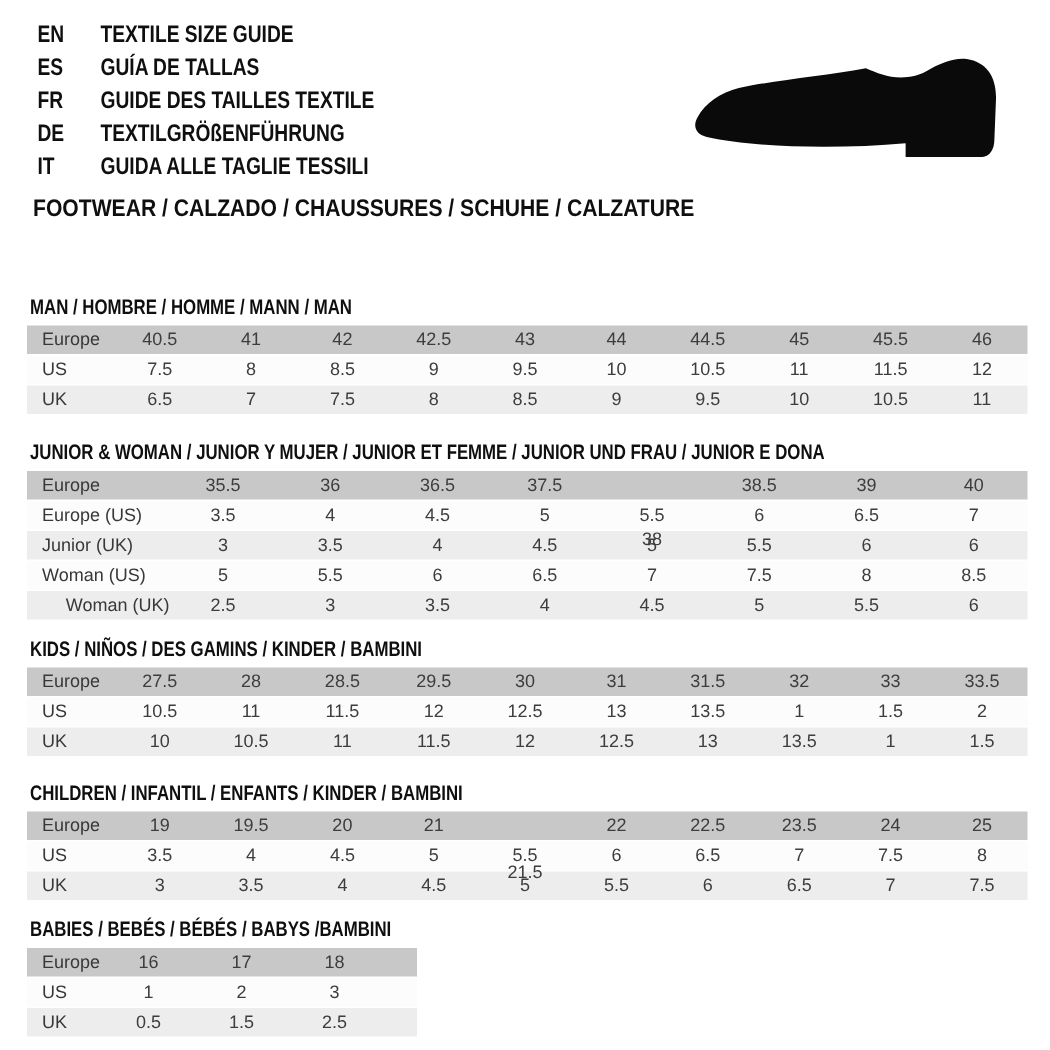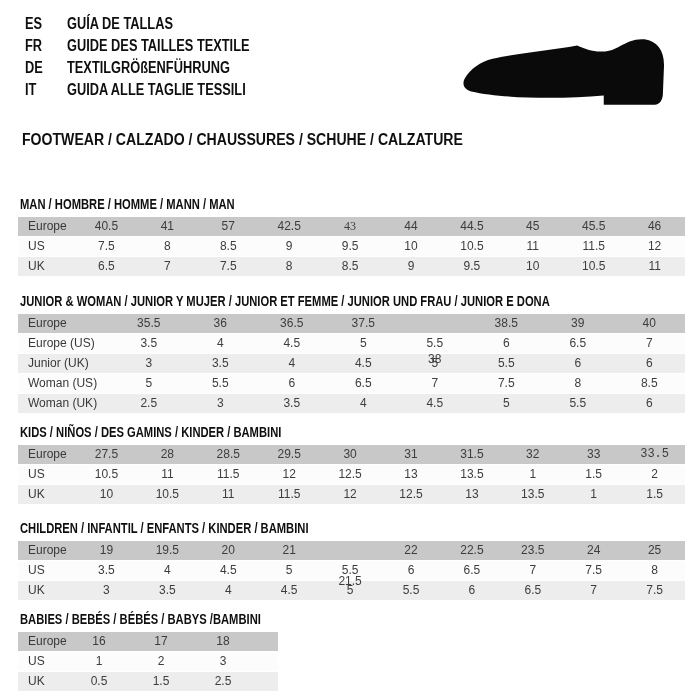--- a/index.html
+++ b/index.html
@@ -32,20 +32,24 @@
   .trow.alt{background:#ededed;}
   .row-label{box-sizing:border-box;padding-left:10px;text-align:left;color:#383838;}
   .cell{text-align:center;}
 </style>
 </head>
 <body>
 
 <div class="stage">
 
   <div class="lang-list">
+      <div class="lrow">
+        <span class="lcode"><span class="cond">EN</span></span>
+        <span class="cond">TEXTILE SIZE GUIDE</span>
+      </div>
       <div class="lrow">
         <span class="lcode"><span class="cond">ES</span></span>
         <span class="cond">GUÍA DE TALLAS</span>
       </div>
       <div class="lrow">
         <span class="lcode"><span class="cond">FR</span></span>
         <span class="cond">GUIDE DES TAILLES TEXTILE</span>
       </div>
       <div class="lrow">
         <span class="lcode"><span class="cond">DE</span></span>
@@ -80,23 +84,23 @@
   <div>
       <div class="section" style="top: 197px;">
     <div class="sec-title">
       <span class="cond">MAN / HOMBRE / HOMME / MANN / MAN</span>
     </div>
     <div class="table" style="width: 667px;">
           <div class="trow hdr">
             <span class="row-label" style="flex: 0 0 58px;">Europe</span>
             <span class="cell" style="flex: 1 1 0%;">40.5</span>
             <span class="cell" style="flex: 1 1 0%;">41</span>
-            <span class="cell" style="flex: 1 1 0%;">57</span>
+            <span class="cell" style="flex: 1 1 0%;">42</span>
             <span class="cell" style="flex: 1 1 0%;">42.5</span>
-            <span class="cell" style="flex: 1 1 0%; font-family: Liberation Serif, serif;">43</span>
+            <span class="cell" style="flex: 1 1 0%;">43</span>
             <span class="cell" style="flex: 1 1 0%;">44</span>
             <span class="cell" style="flex: 1 1 0%;">44.5</span>
             <span class="cell" style="flex: 1 1 0%;">45</span>
             <span class="cell" style="flex: 1 1 0%;">45.5</span>
             <span class="cell" style="flex: 1 1 0%;">46</span>
           </div>
           <div class="trow lite">
             <span class="row-label" style="flex: 0 0 58px;">US</span>
             <span class="cell" style="flex: 1 1 0%;">7.5</span>
             <span class="cell" style="flex: 1 1 0%;">8</span>
@@ -167,21 +171,21 @@
             <span class="cell" style="flex: 1 1 0%;">5</span>
             <span class="cell" style="flex: 1 1 0%;">5.5</span>
             <span class="cell" style="flex: 1 1 0%;">6</span>
             <span class="cell" style="flex: 1 1 0%;">6.5</span>
             <span class="cell" style="flex: 1 1 0%;">7</span>
             <span class="cell" style="flex: 1 1 0%;">7.5</span>
             <span class="cell" style="flex: 1 1 0%;">8</span>
             <span class="cell" style="flex: 1 1 0%;">8.5</span>
           </div>
           <div class="trow alt">
-            <span class="row-label" style="flex: 0 0 95px;">Woman (UK)</span>
+            <span class="row-label" style="flex: 0 0 95px; text-align: right;">Woman (UK)</span>
             <span class="cell" style="flex: 1 1 0%;">2.5</span>
             <span class="cell" style="flex: 1 1 0%;">3</span>
             <span class="cell" style="flex: 1 1 0%;">3.5</span>
             <span class="cell" style="flex: 1 1 0%;">4</span>
             <span class="cell" style="flex: 1 1 0%;">4.5</span>
             <span class="cell" style="flex: 1 1 0%;">5</span>
             <span class="cell" style="flex: 1 1 0%;">5.5</span>
             <span class="cell" style="flex: 1 1 0%;">6</span>
           </div>
         </div>
@@ -195,21 +199,21 @@
             <span class="row-label" style="flex: 0 0 58px;">Europe</span>
             <span class="cell" style="flex: 1 1 0%;">27.5</span>
             <span class="cell" style="flex: 1 1 0%;">28</span>
             <span class="cell" style="flex: 1 1 0%;">28.5</span>
             <span class="cell" style="flex: 1 1 0%;">29.5</span>
             <span class="cell" style="flex: 1 1 0%;">30</span>
             <span class="cell" style="flex: 1 1 0%;">31</span>
             <span class="cell" style="flex: 1 1 0%;">31.5</span>
             <span class="cell" style="flex: 1 1 0%;">32</span>
             <span class="cell" style="flex: 1 1 0%;">33</span>
-            <span class="cell" style="flex: 1 1 0%; font-family: Liberation Mono, monospace;">33.5</span>
+            <span class="cell" style="flex: 1 1 0%;">33.5</span>
           </div>
           <div class="trow lite">
             <span class="row-label" style="flex: 0 0 58px;">US</span>
             <span class="cell" style="flex: 1 1 0%;">10.5</span>
             <span class="cell" style="flex: 1 1 0%;">11</span>
             <span class="cell" style="flex: 1 1 0%;">11.5</span>
             <span class="cell" style="flex: 1 1 0%;">12</span>
             <span class="cell" style="flex: 1 1 0%;">12.5</span>
             <span class="cell" style="flex: 1 1 0%;">13</span>
             <span class="cell" style="flex: 1 1 0%;">13.5</span>

